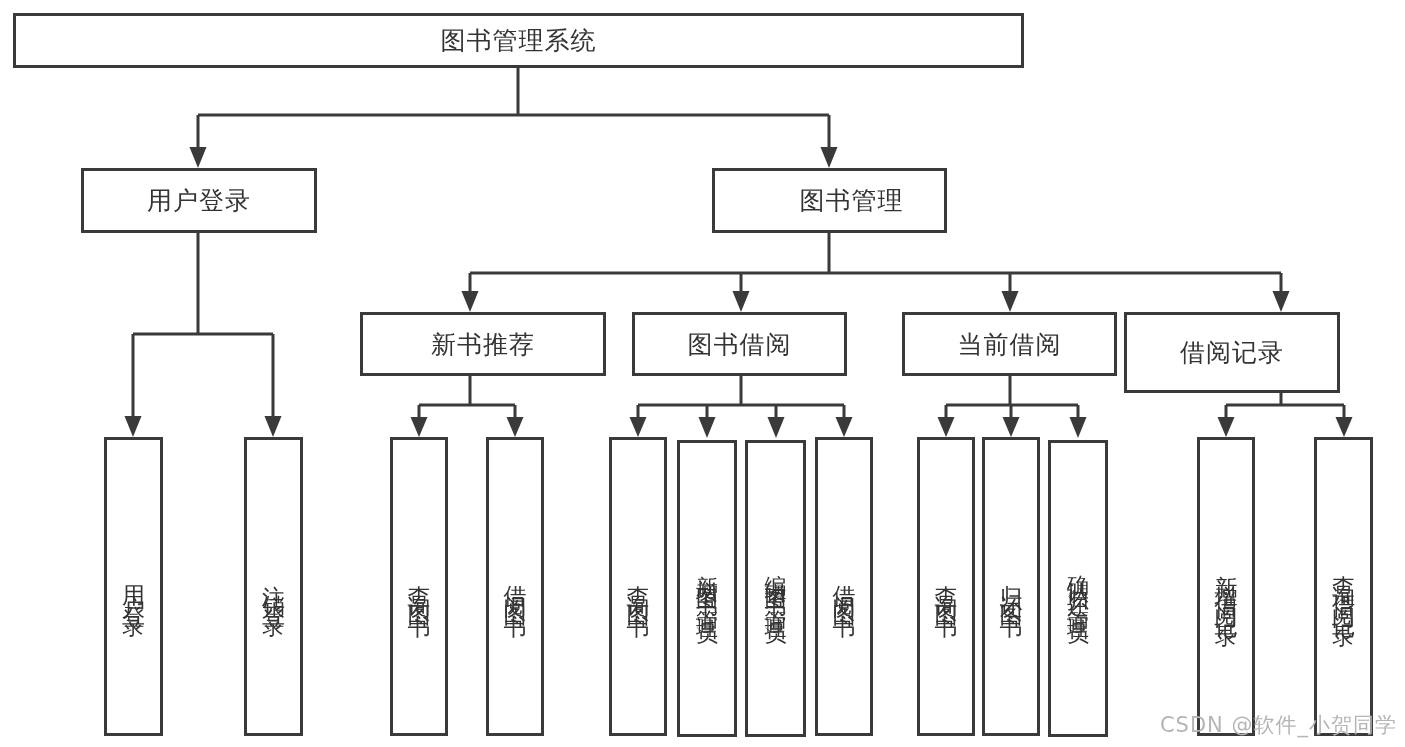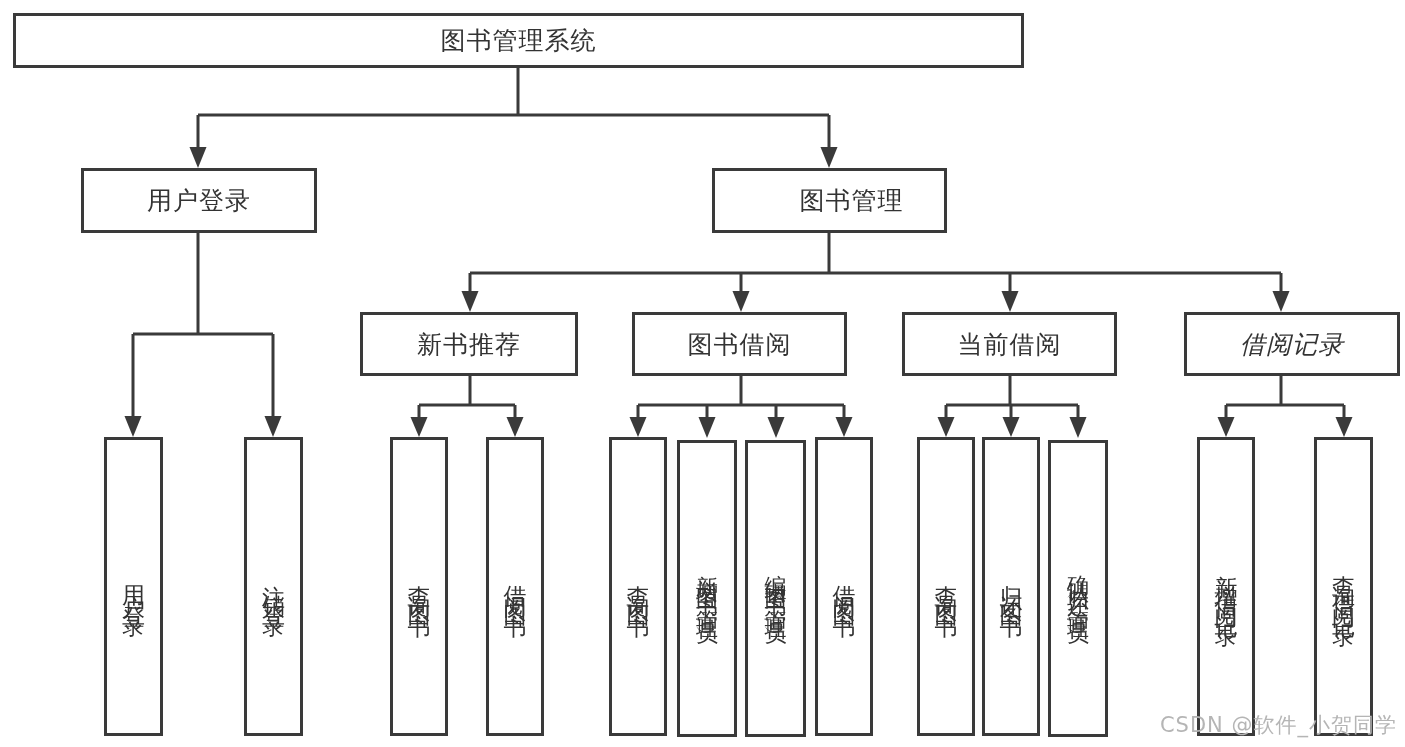--- a/index.html
+++ b/index.html
@@ -70,24 +70,24 @@
     <path d="M1281 376 V405 M1226 405 H1344 M1226 405 V418 M1344 405 V418"></path>
     <polygon points="1217.5,417 1234.5,417 1226,437"></polygon>
     <polygon points="1335.5,417 1352.5,417 1344,437"></polygon>
   </svg>
 
   <div class="node h-node" style="left:13px; top:13px; width:1011px; height:55px;">图书管理系统</div>
 
   <div class="node h-node" style="left:81px; top:168px; width:236px; height:65px;">用户登录</div>
   <div class="node h-node" style="left:712px; top:168px; width:235px; height:65px;padding-left:44px;">图书管理</div>
 
-  <div class="node h-node" style="left:360px; top:312px; width:218px; height:64px;">新书推荐</div>
+  <div class="node h-node" style="left:360px; top:312px; width:246px; height:64px;">新书推荐</div>
   <div class="node h-node" style="left:632px; top:312px; width:215px; height:64px;">图书借阅</div>
   <div class="node h-node" style="left:902px; top:312px; width:215px; height:64px;">当前借阅</div>
-  <div class="node h-node" style="left:1184px; top:312px; width:216px; height:64px;font-style:italic;">借阅记录</div>
+  <div class="node h-node" style="left:1124px; top:312px; width:216px; height:81px;">借阅记录</div>
 
   <div class="node leaf" style="left:104px; width:59px;">用户登录</div>
   <div class="node leaf" style="left:244px; width:59px;">注销登录</div>
 
   <div class="node leaf" style="left:390px; width:58px;">查询图书</div>
   <div class="node leaf" style="left:486px; width:58px;">借阅图书</div>
 
   <div class="node leaf" style="left:609px; width:58px;">查询图书</div>
   <div class="node leaf long" style="left:677px; top:440px; width:60px; height:297px;">新增图书（管理员）</div>
   <div class="node leaf long" style="left:745px; top:440px; width:61px; height:297px;">编辑图书（管理员）</div>

